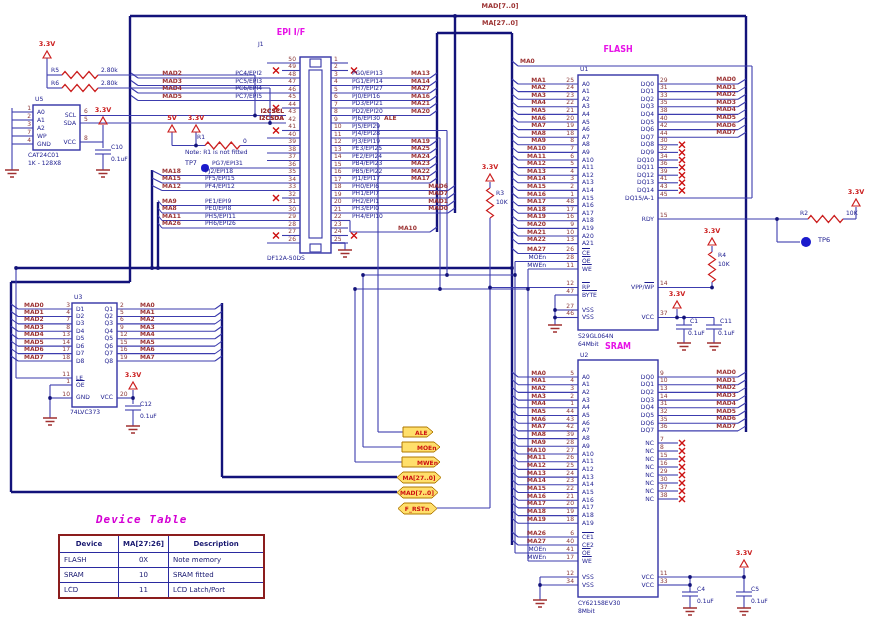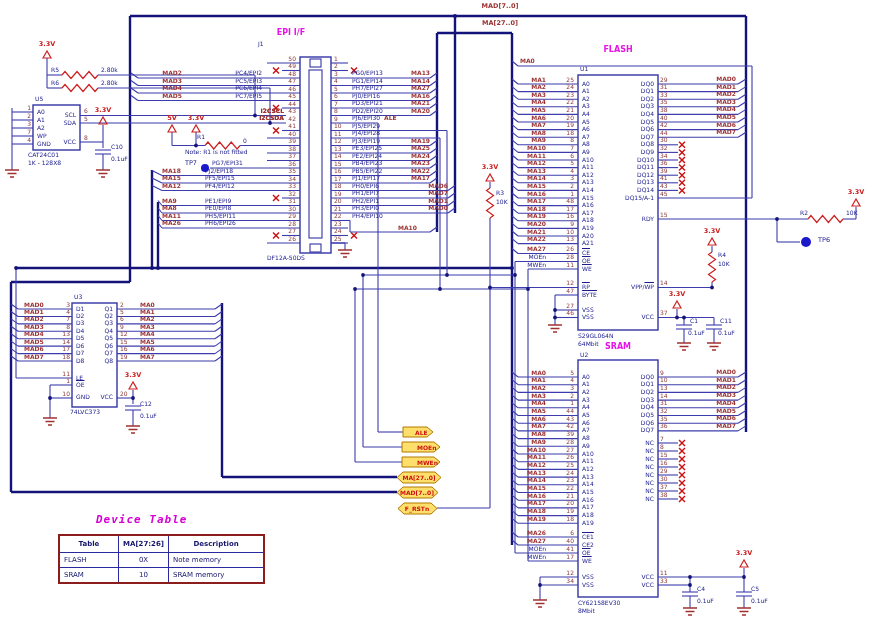--- a/index.html
+++ b/index.html
@@ -1034,32 +1034,37 @@
       <div class="t n6" style="left: 751px; top: 598px;">0.1uF</div>
       <div class="t n65" style="left: 818px; top: 237px;">TP6</div>
       <div class="t r65" style="left: 500px; top: 3px; transform: translateX(-50%);">MAD[7..0]</div>
       <div class="t r65" style="left: 500px; top: 20px; transform: translateX(-50%);">MA[27..0]</div>
     </div>
   <div id="decodeTable">
     <div class="dtitle" style="position:absolute;left:38px;top:-21px;">Device Table</div>
     <table>
       <thead>
           <tr id="dtHead">
-            <th class="c0">Table</th>
+            <th class="c0">Device</th>
             <th class="c1">MA[27:26]</th>
             <th class="c2">Description</th>
           </tr>
         </thead>
       <tbody id="dtBody">
           <tr>
             <td class="c0">FLASH</td>
             <td class="c1">0X</td>
             <td class="c2">Note memory</td>
           </tr>
           <tr>
             <td class="c0">SRAM</td>
             <td class="c1">10</td>
-            <td class="c2">SRAM memory</td>
+            <td class="c2">SRAM fitted</td>
+          </tr>
+          <tr>
+            <td class="c0">LCD</td>
+            <td class="c1">11</td>
+            <td class="c2">LCD Latch/Port</td>
           </tr>
         </tbody>
     </table>
   </div>
 </div>
 
 </body></html>

